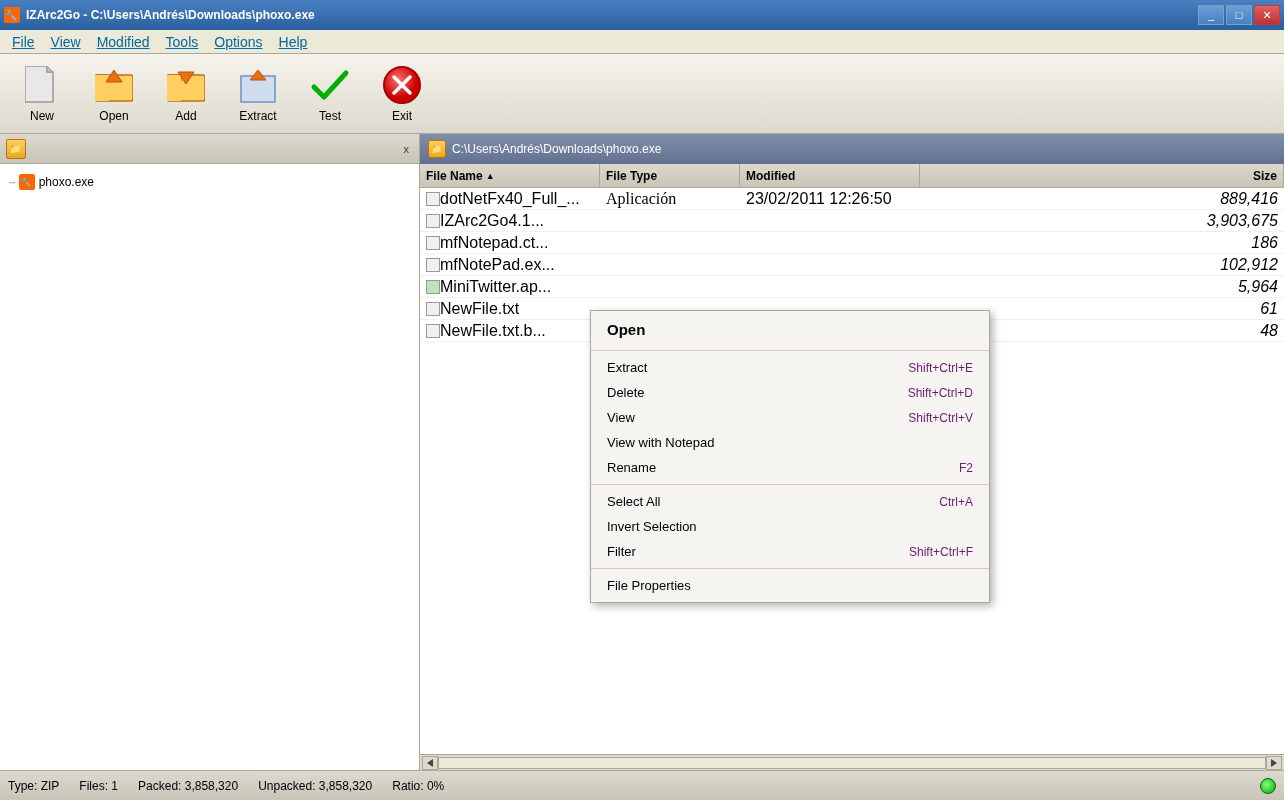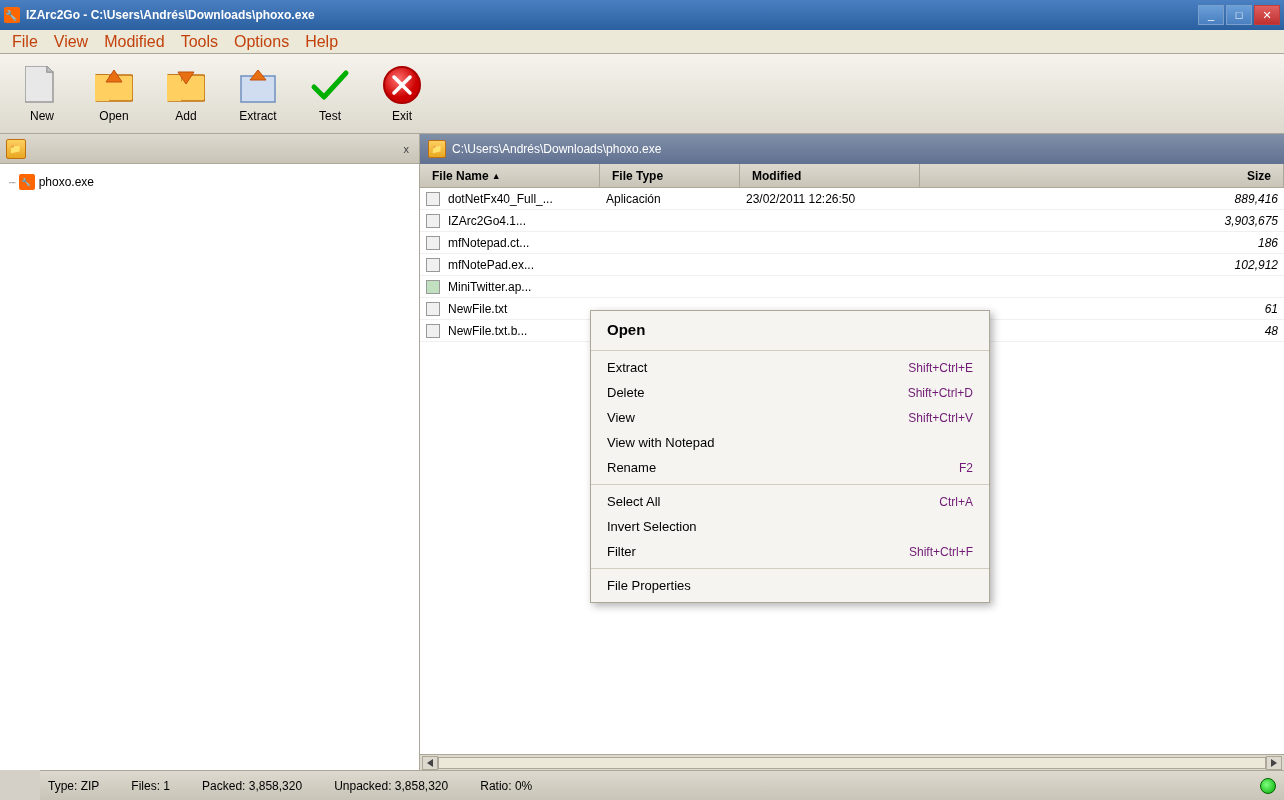--- a/index.html
+++ b/index.html
@@ -66,22 +66,23 @@
       height: 24px;
       background: #ece9d8;
       display: flex;
       align-items: center;
       padding: 0 4px;
       border-bottom: 1px solid #aca899;
     }
     .menu-item {
       padding: 2px 8px;
       cursor: pointer;
-      color: #c2410c;
-      font-size: 16px;
+      color: #0369a1;
+      font-size: 14px;
+      text-decoration: underline;
     }
 
     
     #toolbar {
       height: 80px;
       background: linear-gradient(to bottom, #f5f3ec, #ddd9ce);
       display: flex;
       align-items: center;
       padding: 4px 8px;
       gap: 4px;
@@ -217,21 +218,21 @@
 
     
     #file-list-header {
       display: flex;
       background: linear-gradient(to bottom, #ddd9ce, #c8c4b8);
       border-bottom: 1px solid #aca899;
       height: 24px;
       align-items: center;
     }
     .col-header {
-      padding: 0 12px;
+      padding: 0 6px;
       font-size: 12px;
       font-weight: bold;
       border-right: 1px solid #aca899;
       height: 100%;
       display: flex;
       align-items: center;
       cursor: pointer;
       white-space: nowrap;
       overflow: hidden;
     }
@@ -254,27 +255,27 @@
     }
     .file-row.selected {
       background: #c0d4f8;
       border: 1px dashed #6090e0;
     }
     .file-cell {
       padding: 0 6px;
       white-space: nowrap;
       overflow: hidden;
       text-overflow: ellipsis;
-      font-size: 12px;
-      display: flex;
-      align-items: center;
-      gap: 8px;
+      font-size: 16px;
+      display: flex;
+      align-items: center;
+      gap: 0;
     }
     .file-cell.name { width: 180px; }
-    .file-cell.type { width: 140px; }
+    .file-cell.type { width: 140px; font-family: Liberation Serif, serif; }
     .file-cell.modified { width: 180px; }
     .file-cell.size { flex: 1; justify-content: flex-end; font-style: italic; }
 
     .file-icon-small {
       width: 14px;
       height: 14px;
       border: 1px solid #999;
       background: #f0f0f0;
       flex-shrink: 0;
     }
@@ -309,23 +310,22 @@
     }
 
     
     #status-bar {
       height: 30px;
       background: linear-gradient(to bottom, #ddd9ce, #c8c4b8);
       border-top: 1px solid #aca899;
       display: flex;
       align-items: center;
       padding: 0 8px;
-      gap: 32px;
+      gap: 20px;
       font-size: 12px;
-      margin-left: 40px;
     }
     .status-item { color: #000; }
     #status-indicator {
       margin-left: auto;
       width: 16px;
       height: 16px;
       border-radius: 50%;
       background: radial-gradient(circle at 40% 40%, #80ff80, #00aa00);
       border: 1px solid #006600;
     }
@@ -576,20 +576,23 @@
         </div>
       </div>
 
       <div class="file-row">
         <div class="file-cell name">
           <div class="file-icon-small" style="background:#c0e0c0;"></div>
           <span>MiniTwitter.ap...</span>
         </div>
         <div class="file-cell type"></div>
         <div class="file-cell modified"></div>
+        <div class="file-cell size">
+          <span>5,964</span>
+        </div>
       </div>
 
       <div class="file-row">
         <div class="file-cell name">
           <div class="file-icon-small"></div>
           <span>NewFile.txt</span>
         </div>
         <div class="file-cell type"></div>
         <div class="file-cell modified"></div>
         <div class="file-cell size">

